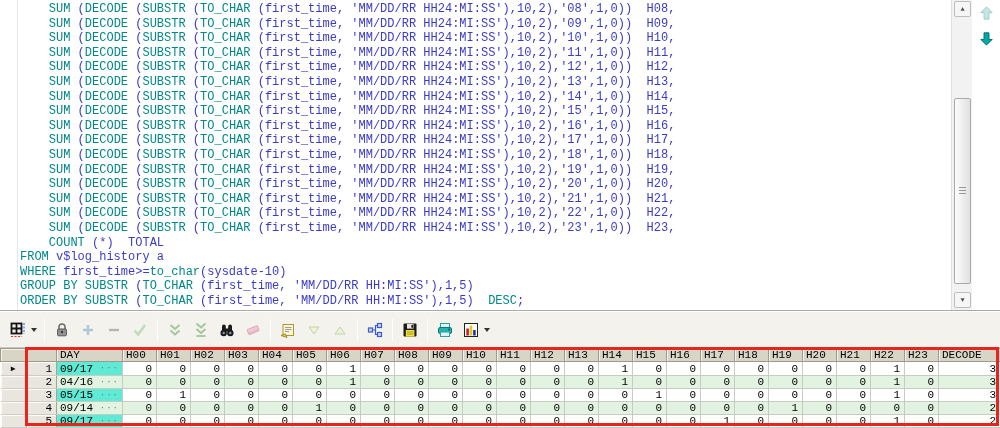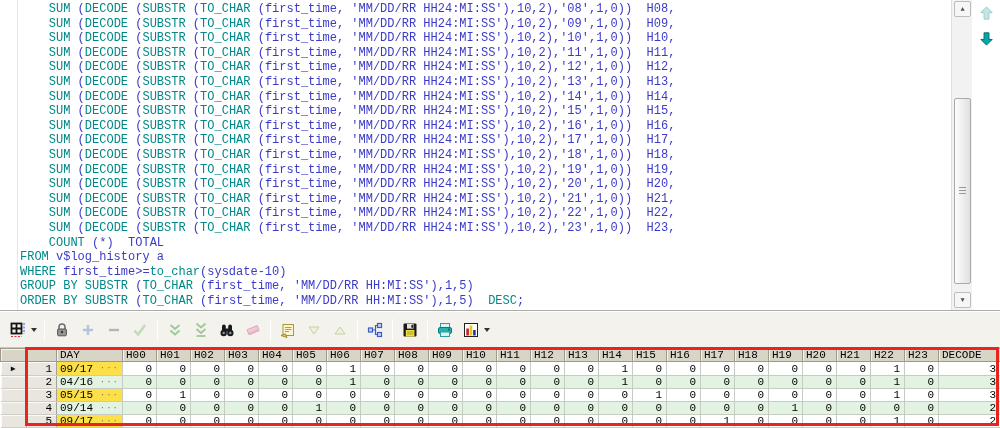--- a/index.html
+++ b/index.html
@@ -50,21 +50,21 @@
                      font-family:"Liberation Mono","DejaVu Sans Mono",monospace; font-size:11px; }
   .grid-table td { height:12px; line-height:12px; overflow:hidden; white-space:nowrap; }
   td.hc { background:var(--header-bg,#D8D4C6); border:1px solid #9D998B;
           box-shadow:inset 1px 1px 0 #F4F2EA; padding:0 3px; text-align:left; color:#000; }
   td.mc { background:#E8E6DE; border-right:1px solid #A6A296; border-bottom:1px solid #CFCDC3;
           box-shadow:inset 1px 1px 0 #FBFAF6; text-align:center; }
   td.rn { background:#E8E6DE; border-right:1px solid #A6A296; border-bottom:1px solid #CFCDC3;
           box-shadow:inset 1px 1px 0 #FBFAF6; text-align:right; padding:0 4px; }
   td.vc { background:#FFF; border-right:1px solid #C6CCC2; border-bottom:1px solid #C6CCC2;
           text-align:right; padding:0 4px; }
-  td.dc { background:#fde047; border-right:1px solid #C6CCC2; border-bottom:1px solid #C6CCC2;
+  td.dc { background:#5eead4; border-right:1px solid #C6CCC2; border-bottom:1px solid #C6CCC2;
           text-align:left; padding:0 3px; position:relative; }
   tr.stripe td.vc, tr.stripe td.dc { background:var(--stripe,#E2F3E1); }
   .cur { font-size:8px; color:#111; }
   .dots { position:absolute; right:3px; top:0; color:#777; font-size:9px; letter-spacing:1px; }
   .red-box { position:absolute; left:25px; top:-1px; width:974px; height:79px;
              border:3px solid var(--annotation,#E8241C); pointer-events:none; z-index:5; }
 </style>
 </head>
 <body>
 

